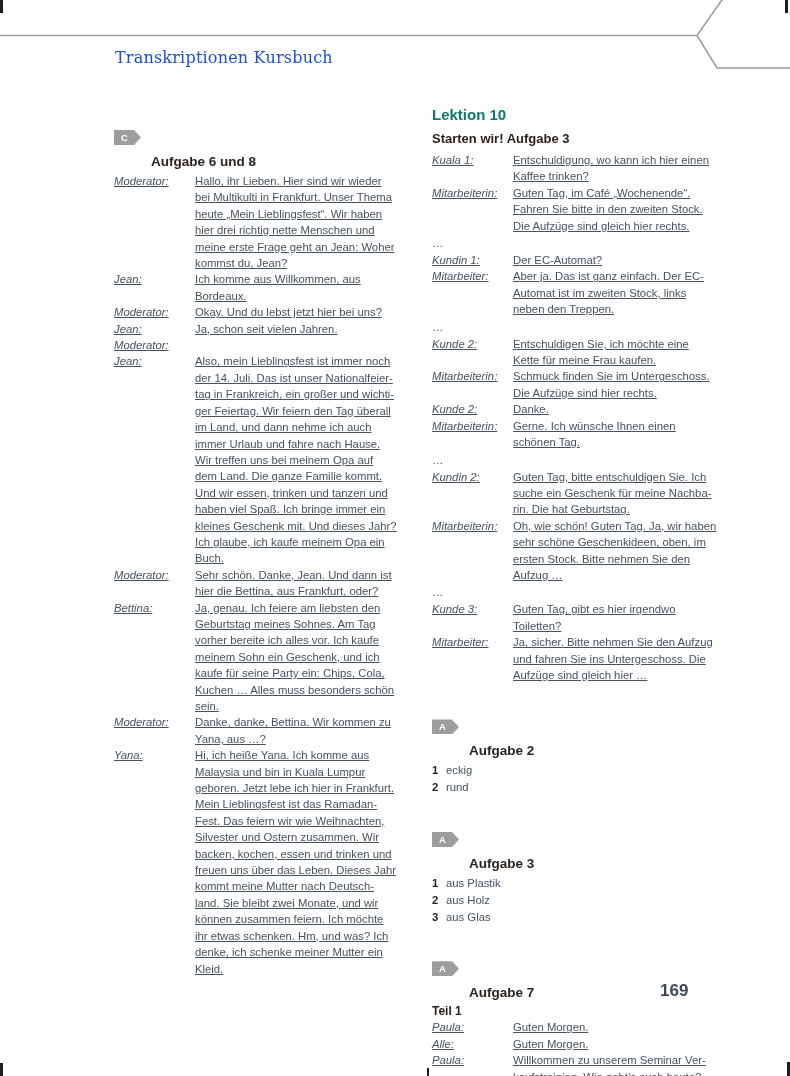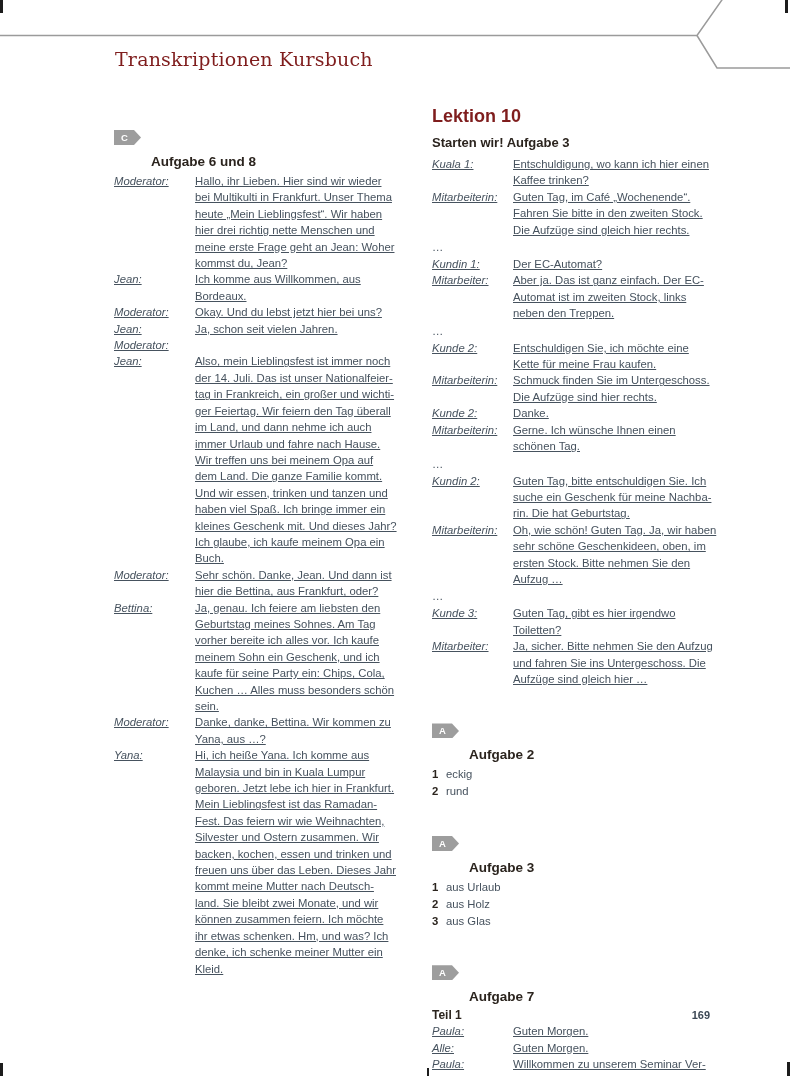--- a/index.html
+++ b/index.html
@@ -13,57 +13,57 @@
   .tick { position:absolute; background:#1c1c1c; }
   .t-tl { left:0; top:0; width:3px; height:13px; }
   .t-tr { left:785px; top:0; width:3px; height:13px; }
   .t-bl { left:0; top:1063px; width:3px; height:13px; }
   .t-bc { left:427px; top:1068px; width:2px; height:8px; }
   .t-br { left:787px; top:1062px; width:3px; height:14px; }
 
   .page-title {
     position:absolute; left:115px; top:48px;
     font-family:"DejaVu Serif", serif; font-weight:400;
-    font-size:19px; color:#7f1d1d; letter-spacing:.2px;
+    font-size:16px; color:#1d4ed8; letter-spacing:.2px;
   }
 
   .col { position:absolute; top:106px; }
   .col-left  { left:114px; width:296px; }
   .col-right { left:432px; width:300px; }
 
   .task-header { display:flex; align-items:center; margin:0 0 4px 0; }
   .badge {
     flex:none; width:27px; height:15px; background:#9d9d9d; color:#ffffff;
     clip-path:polygon(0 0, 20px 0, 27px 50%, 20px 100%, 0 100%);
     font-size:9.5px; font-weight:bold; text-align:center; line-height:15px;
     padding-right:6px;
   }
   .task-title {
     margin-left:10px; font-weight:bold; font-size:13.5px; color:#2b241e;margin-top:48px;
   }
   .mt { margin-top:12px; }
 
-  .lektion-title { font-weight:bold; font-size:18px; color:#7f1d1d; margin:0 0 8px 0; }
+  .lektion-title { font-weight:bold; font-size:15px; color:#0f766e; margin:0 0 8px 0; }
   .sub-title { font-weight:bold; font-size:13px; color:#2b241e; margin:0 0 6px 0; }
   .teil-title { font-weight:bold; font-size:12px; color:#2b241e; margin:2px 0 1px 0; }
 
   .dialog { font-size:11.3px; line-height:16.4px; color:#46525e; }
   .turn { display:flex;text-decoration:underline; }
   .speaker { flex:none; width:81px; font-style:italic; }
   .text { flex:1; white-space:pre-line; }
   .sep { margin:2px 0; line-height:14px; }
 
   .numlist { font-size:11.3px; line-height:16.8px; margin:1px 0 0 0; }
   .li { display:flex; }
   .num { flex:none; width:14px; font-weight:bold; color:#2b241e; }
   .itext { flex:1; color:#46525e; }
 
   .page-number {
-    position:absolute; left:660px; top:1009px; width:50px; text-align:right;
-    font-size:11px; font-weight:bold; color:#3c4855;
+    position:absolute; left:660px; top:981px; width:50px; 
+    font-size:17px; font-weight:bold; color:#3c4855;
   }
 </style>
 </head>
 <body>
 
 <div class="page">
 
   <svg class="header-lines" viewBox="0 0 790 80" xmlns="http://www.w3.org/2000/svg">
     <polyline points="0,35.5 697,35.5 724,-3" fill="none" stroke="#9b9b9b" stroke-width="1.5"></polyline>
     <polyline points="697,35.5 717,68 790,68" fill="none" stroke="#9b9b9b" stroke-width="1.5"></polyline>
@@ -253,21 +253,21 @@
         </div>
       </div>
 
     <div class="task-header mt">
       <span class="badge">A</span>
       <span class="task-title">Aufgabe 3</span>
     </div>
     <div class="numlist">
         <div class="li">
           <span class="num">1</span>
-          <span class="itext">aus Urlaub</span>
+          <span class="itext">aus Plastik</span>
         </div>
         <div class="li">
           <span class="num">2</span>
           <span class="itext">aus Holz</span>
         </div>
         <div class="li">
           <span class="num">3</span>
           <span class="itext">aus Glas</span>
         </div>
       </div>

